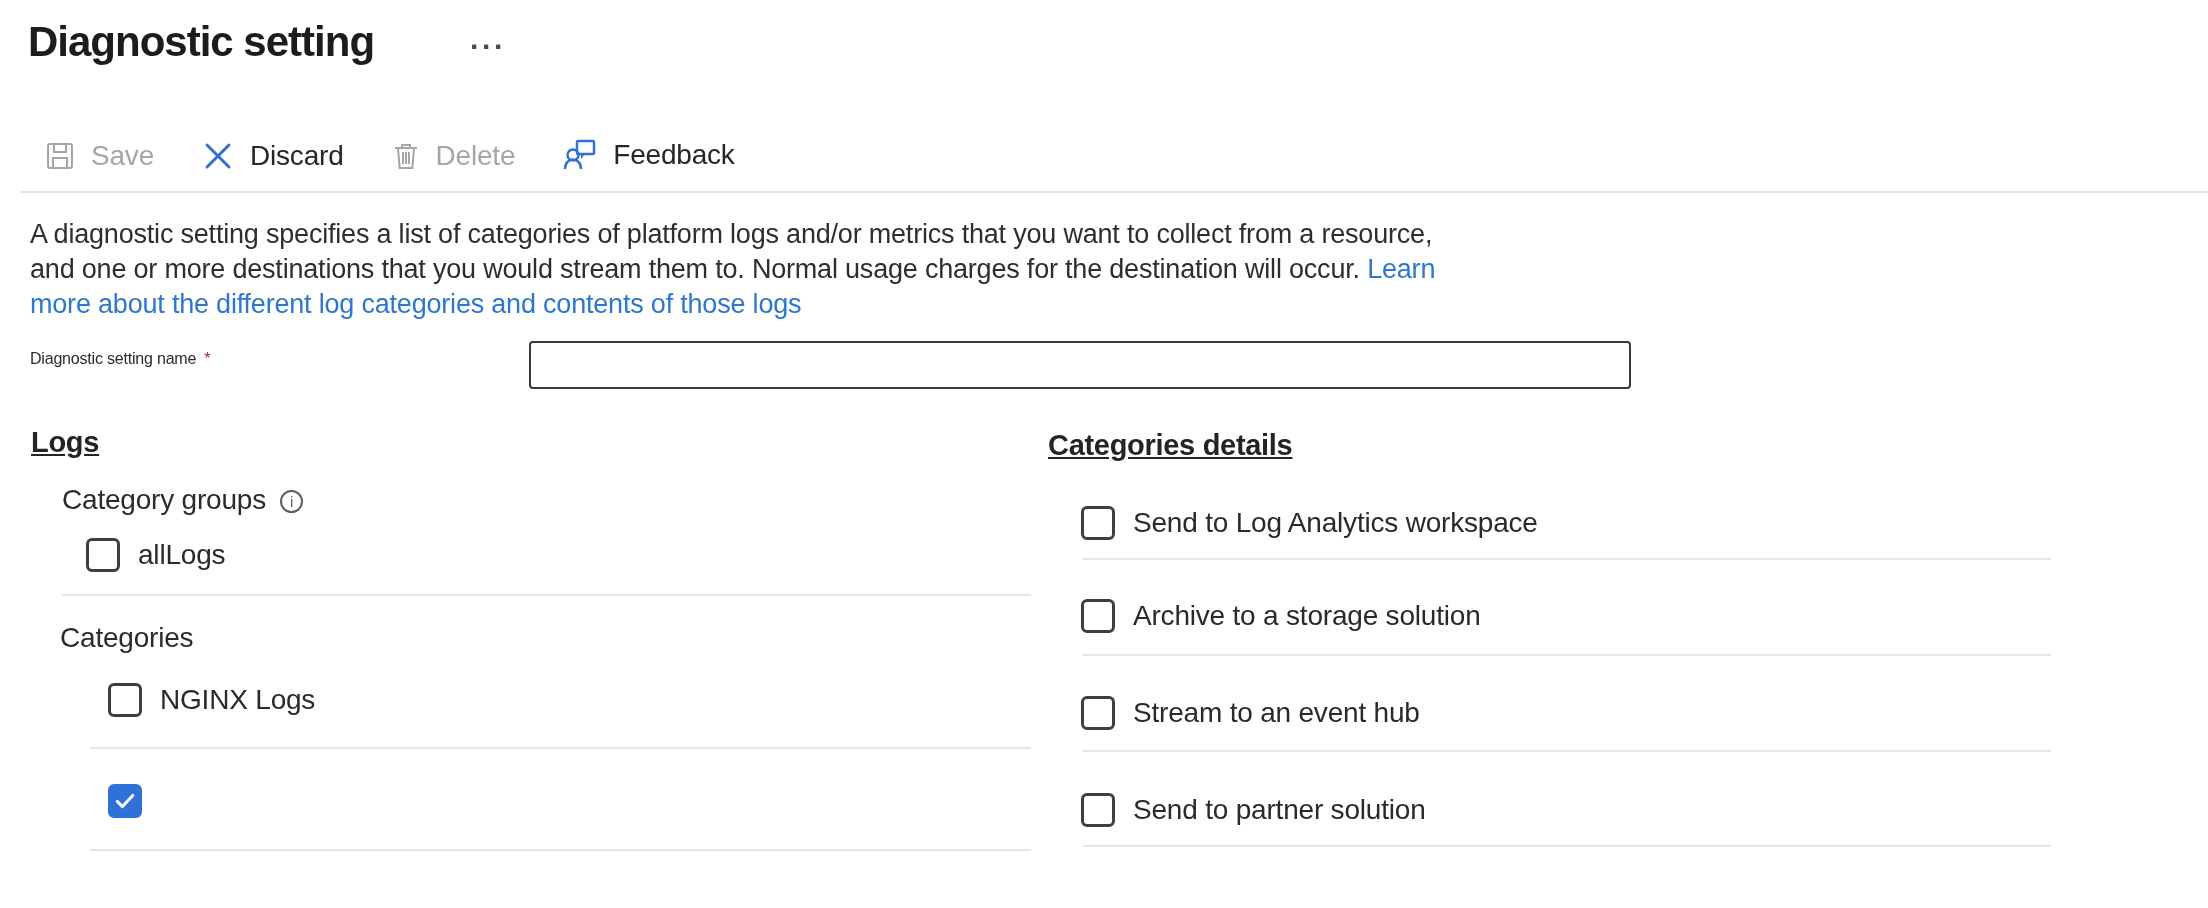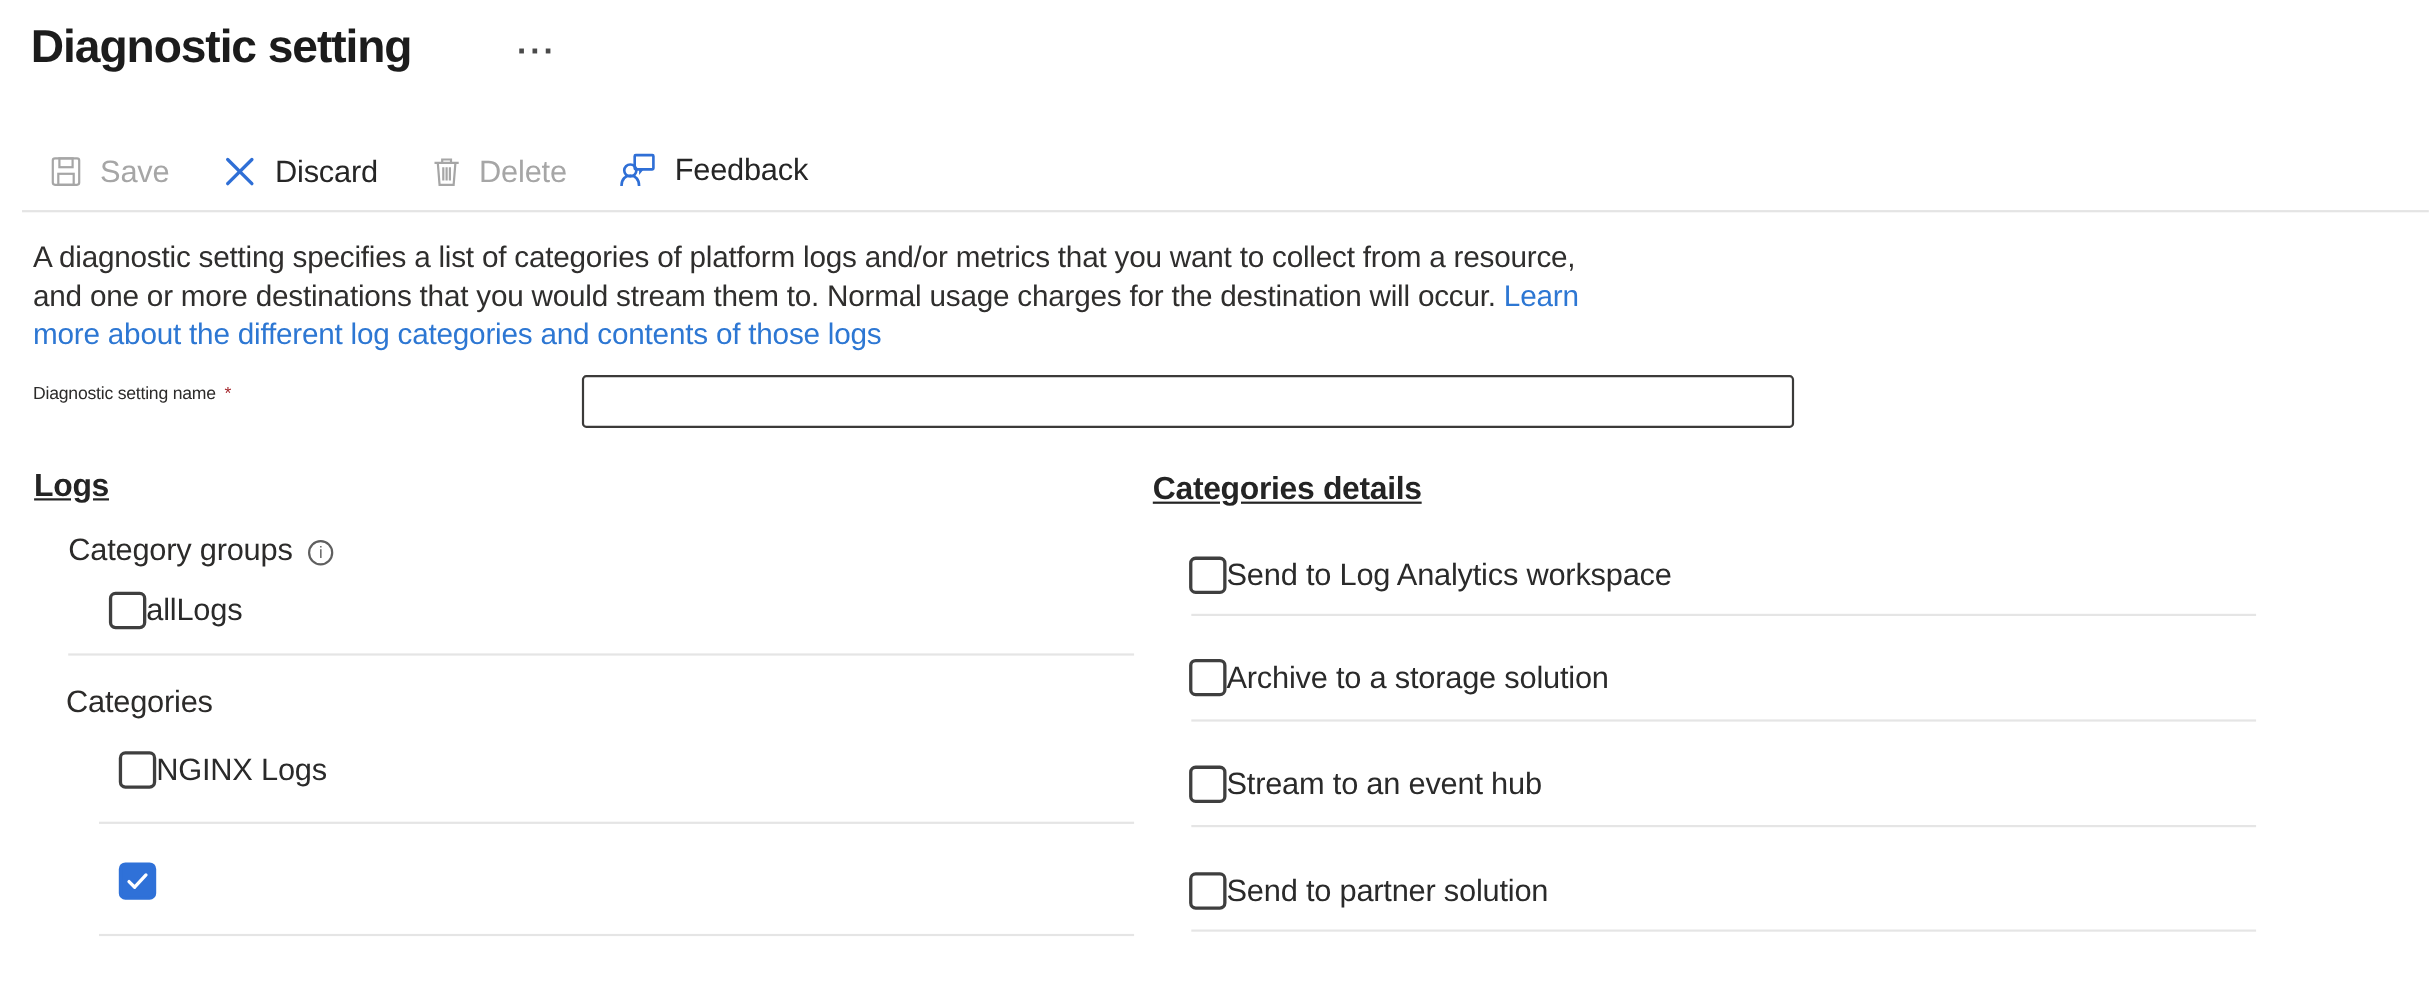--- a/index.html
+++ b/index.html
@@ -64,21 +64,21 @@
 
   .info-icon {
     display: inline-flex; align-items: center; justify-content: center;
     width: 23px; height: 23px; border: 2px solid #5f5f5f; border-radius: 50%;
     font-size: 15px; color: #5f5f5f; margin-left: 14px; vertical-align: 2px;
     cursor: pointer; font-style: normal;
   }
 
   
   .check-row {
-    display: flex; align-items: center; gap: 0; height: 36px; cursor: pointer; text-align: right;
+    display: flex; align-items: center; gap: 18px; height: 36px; cursor: pointer; text-align: right;
   }
   .checkbox {
     width: 34px; height: 34px; flex: 0 0 34px;
     border: 3px solid #3f3f3f; border-radius: 6px; background: #fff;
     display: flex; align-items: center; justify-content: center;
   }
   .checkbox svg { display: none; }
   .checkbox.checked { background: #2f71d8; border-color: #2f71d8; }
   .checkbox.checked svg { display: block; }
   .check-label { font-size: 28px; color: #2a2a2a; letter-spacing: -0.2px; }
@@ -150,21 +150,21 @@
   <span>Diagnostic setting name</span><span class="req">*</span>
 </div>
 <input class="abs name-input" type="text" value="" style="">
 
 <div class="abs sec-heading" style="left:31px; top:426px;">Logs</div>
 
 <div class="abs sub-label" style="left:62px; top:484px;">
   <span>Category groups</span><span class="info-icon">i</span>
 </div>
 
-<div class="abs check-row" style="left:89px; top:537px;padding-left:10px;">
+<div class="abs check-row" style="left:76px; top:537px;padding-left:10px;">
   <span class="checkbox">
     
   </span>
   <span class="check-label">allLogs</span>
 </div>
 
 <div class="abs hdivider" style="left:62px; top:594px; width:969px;"></div>
 
 <div class="abs sub-label" style="left:60px; top:622px;">Categories</div>
 

